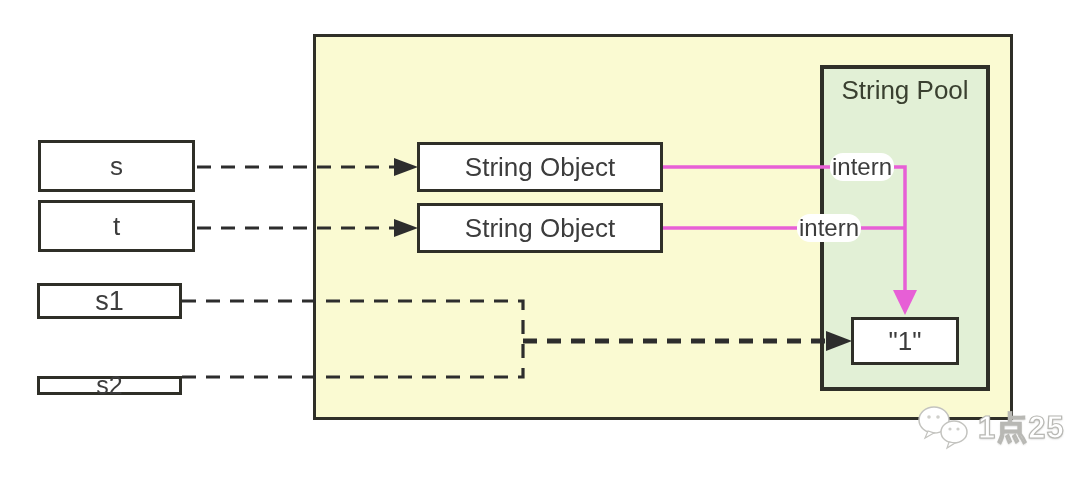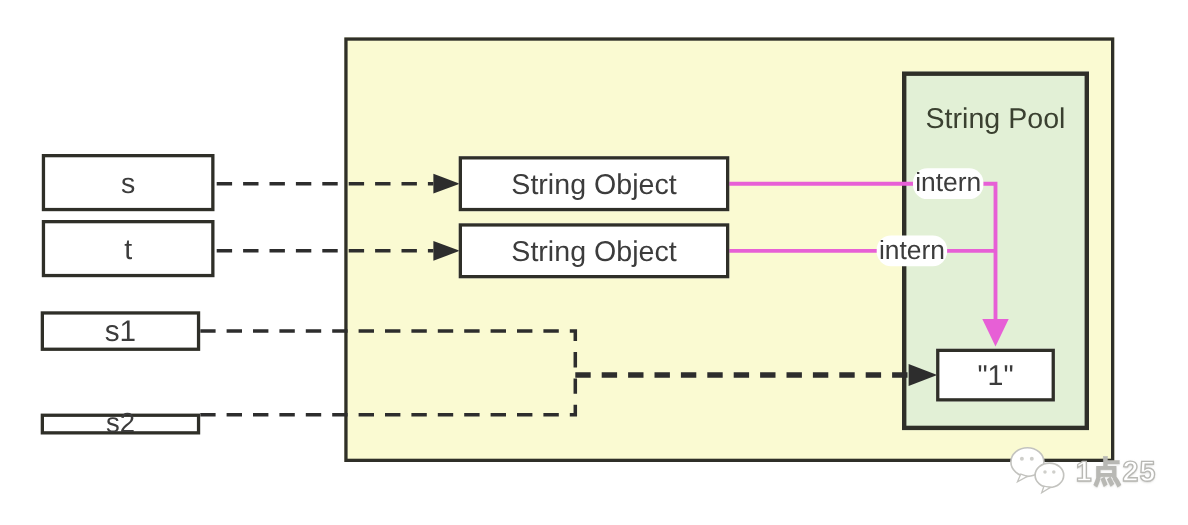--- a/index.html
+++ b/index.html
@@ -36,21 +36,21 @@
   }
   .region-label {
     position: absolute;
     font-size: 26px;
     color: var(--text);
     text-align: center;
     z-index: 3;
     white-space: nowrap;
   }
   .heap-label { left: 490px; top: 92px; width: 165px; }
-  .pool-label { left: 820px; top: 92px; width: 170px; color: #3a4030; }
+  .pool-label { left: 820px; top: 75px; width: 170px; color: #3a4030; }
   svg.connectors {
     position: absolute;
     left: 0; top: 0;
     z-index: 2;
     pointer-events: none;
   }
   .dash {
     stroke: var(--line);
     stroke-width: 3.2;
     fill: none;
@@ -97,21 +97,21 @@
   .intern-2 { left: 797px; top: 214px; }
   .watermark {
     position: absolute;
     left: 916px; top: 404px;
     display: flex;
     align-items: center;
     gap: 4px;
     z-index: 5;
   }
   .wm-text {
-    font-size: 26px;
+    font-size: 31px;
     font-weight: bold;
     color: #ffffff;
     -webkit-text-stroke: 1.2px #b8b8b4;
     text-shadow: 0 1px 2px rgba(150,150,145,0.6);
     letter-spacing: 1px;
     white-space: nowrap;
   }
 </style>
 </head>
 <body>

